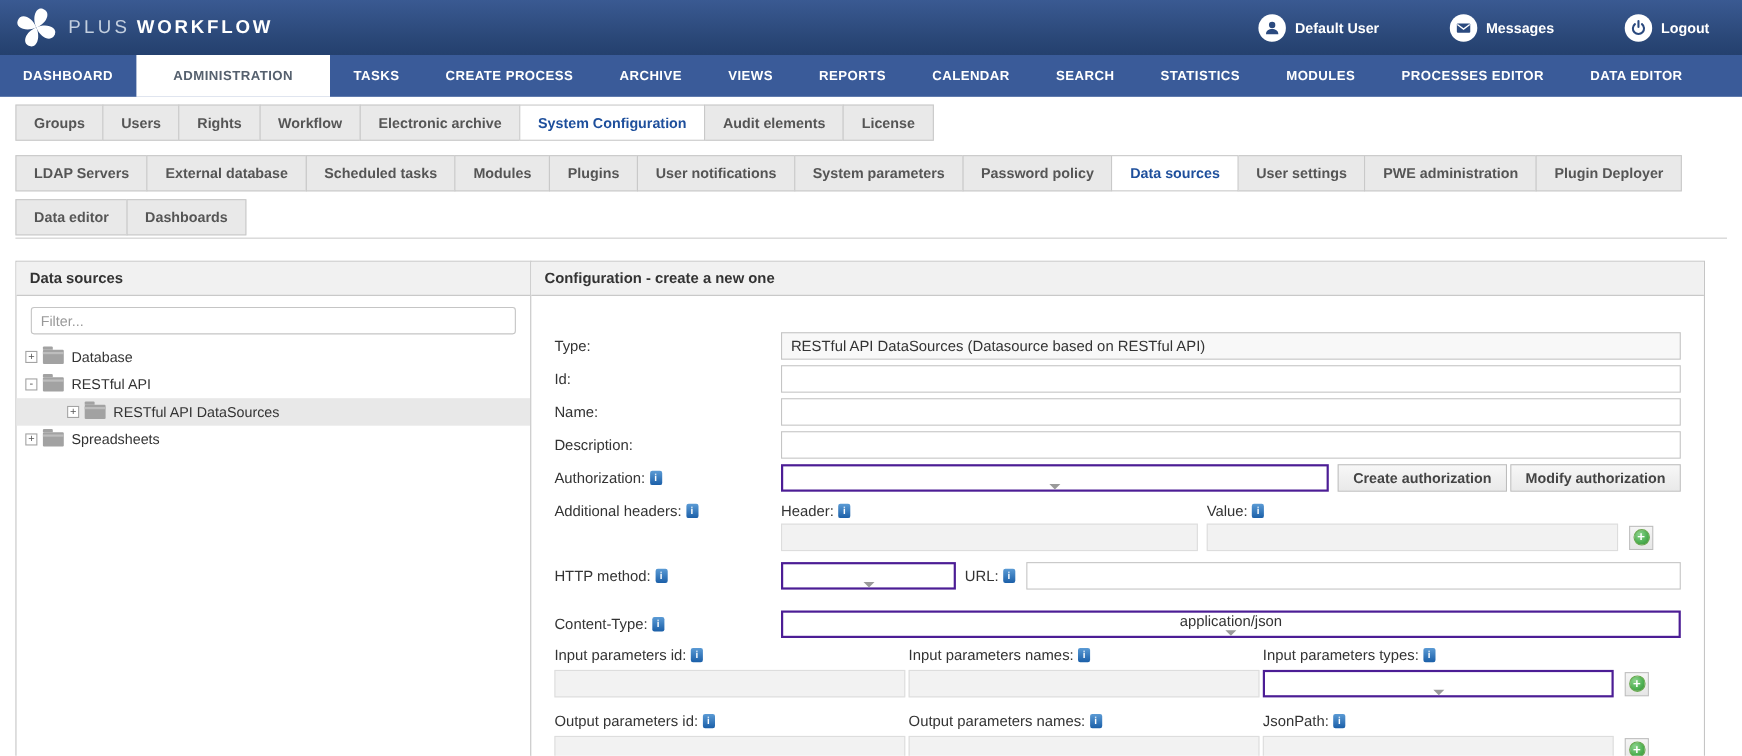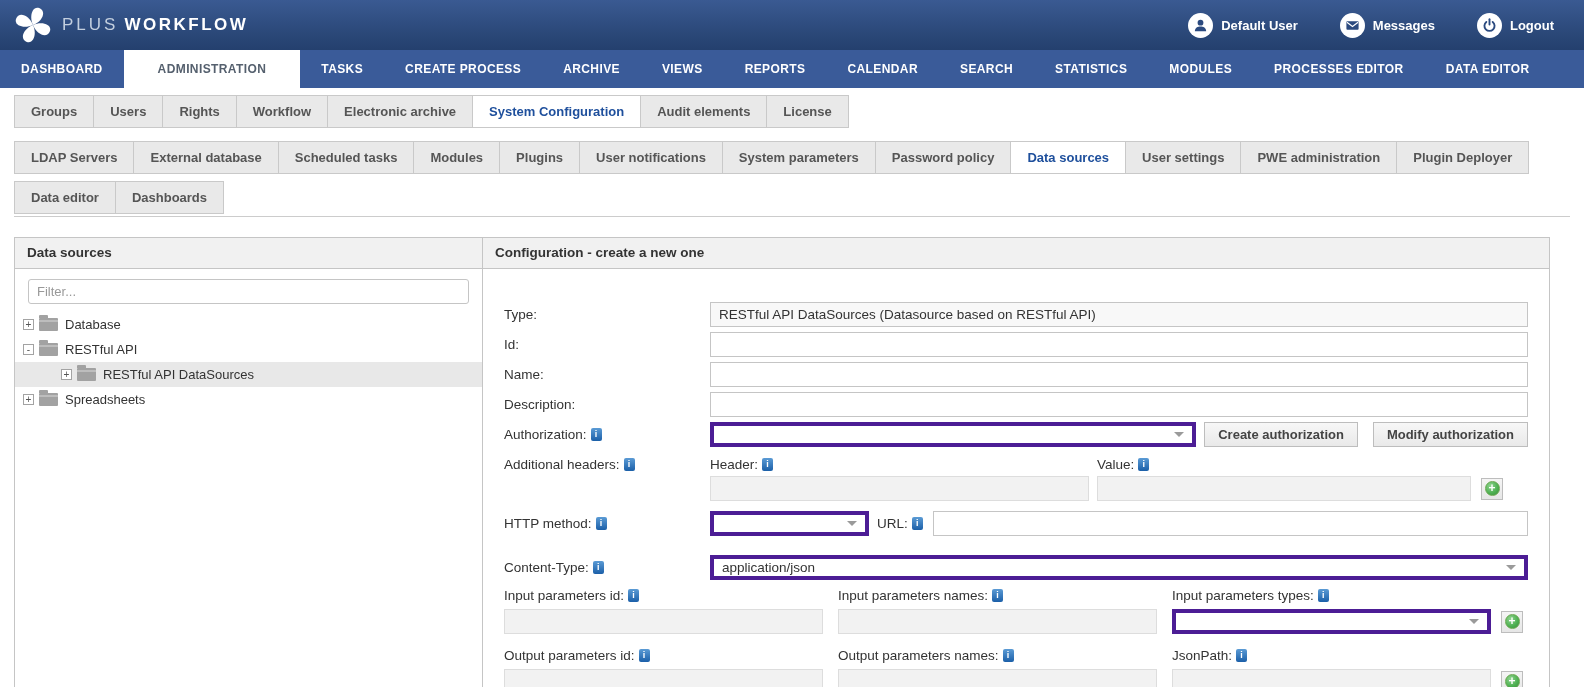--- a/index.html
+++ b/index.html
@@ -18,21 +18,21 @@
     background: linear-gradient(#3a5a92, #2a4777 70%, #24406e);
     display: flex;
     align-items: center;
     padding: 0 30px 0 14px;
   }
   .logo { display: flex; align-items: center; gap: 10px; }
   .logo svg { display: block; }
   .brand { display: flex; align-items: baseline; gap: 6px; }
   .brand-light { color: #c3cfdf; font-size: 17px; font-weight: 300; letter-spacing: 3px; }
   .brand-bold  { color: #ffffff; font-size: 17px; font-weight: bold; letter-spacing: 2.5px; }
-  .topbar-right { margin-left: auto; display: flex; align-items: center; gap: 42px; }
+  .topbar-right { margin-left: auto; display: flex; align-items: center; gap: 64px; }
   .topbar-item { display: flex; align-items: center; gap: 8px; cursor: pointer; }
   .topbar-item .circle {
     width: 25px; height: 25px; border-radius: 50%;
     background: #ffffff; display: flex; align-items: center; justify-content: center;
   }
   .topbar-item .label { color: #ffffff; font-weight: bold; font-size: 13px; }
 
   
   .mainnav {
     height: 38px;
@@ -164,27 +164,28 @@
     font-size: 13.5px;
     color: #333;
     font-family: inherit;
     outline: none;
   }
   .grow { flex: 1 1 auto; }
   .tinput.readonly { background: #f8f8f8; }
   .tinput.disabled { background: #f2f2f2; border-color: #dddddd; }
   .select {
     height: 25px;
-    border: 4px solid #4c1d95;
+    border: 2px solid #4c1d95;
     background: #ffffff;
     display: flex; align-items: center;
     padding: 0 8px;
     font-size: 13.5px;
     color: #333;
     cursor: pointer;
+    flex-direction: column;
   }
   .select .sel-text { flex: 1 1 auto; white-space: nowrap; overflow: hidden; }
   .arrow-down {
     width: 0; height: 0;
     border-left: 5px solid transparent;
     border-right: 5px solid transparent;
     border-top: 5px solid #9a9a9a;
     flex: 0 0 auto;
   }
   .btn {
@@ -230,21 +231,21 @@
 
   .sub-label { font-size: 13.5px; color: #333; white-space: nowrap; }
   .hrow-labels { display: flex; margin-top: 9px; height: 16px; align-items: center; }
   .hrow-inputs { display: flex; margin-top: 4px; height: 25px; align-items: center; }
   .spacer-206 { width: 206px; flex: 0 0 auto; }
   .w379 { width: 379px; flex: 0 0 auto; }
   .w374 { width: 374px; flex: 0 0 auto; }
   .w319 { width: 319px; flex: 0 0 auto; }
   .w159 { width: 159px; flex: 0 0 auto; }
   .gap8 { margin-left: 8px; }
-  .gap5 { margin-left: 15px; }
+  .gap5 { margin-left: 3px; }
   .gap10 { margin-left: 10px; }
   .mt10 { margin-top: 10px; }
   .mt5 { margin-top: 19px; }
   .mt7 { margin-top: 7px; }
   .mt6 { margin-top: 6px; }
   .mt13 { margin-top: 13px; }
   .params-labels { display: flex; height: 16px; align-items: center; }
   .params-inputs { display: flex; height: 25px; align-items: center; }
   .url-label { margin: 0 10px 0 8px; }
 </style>

